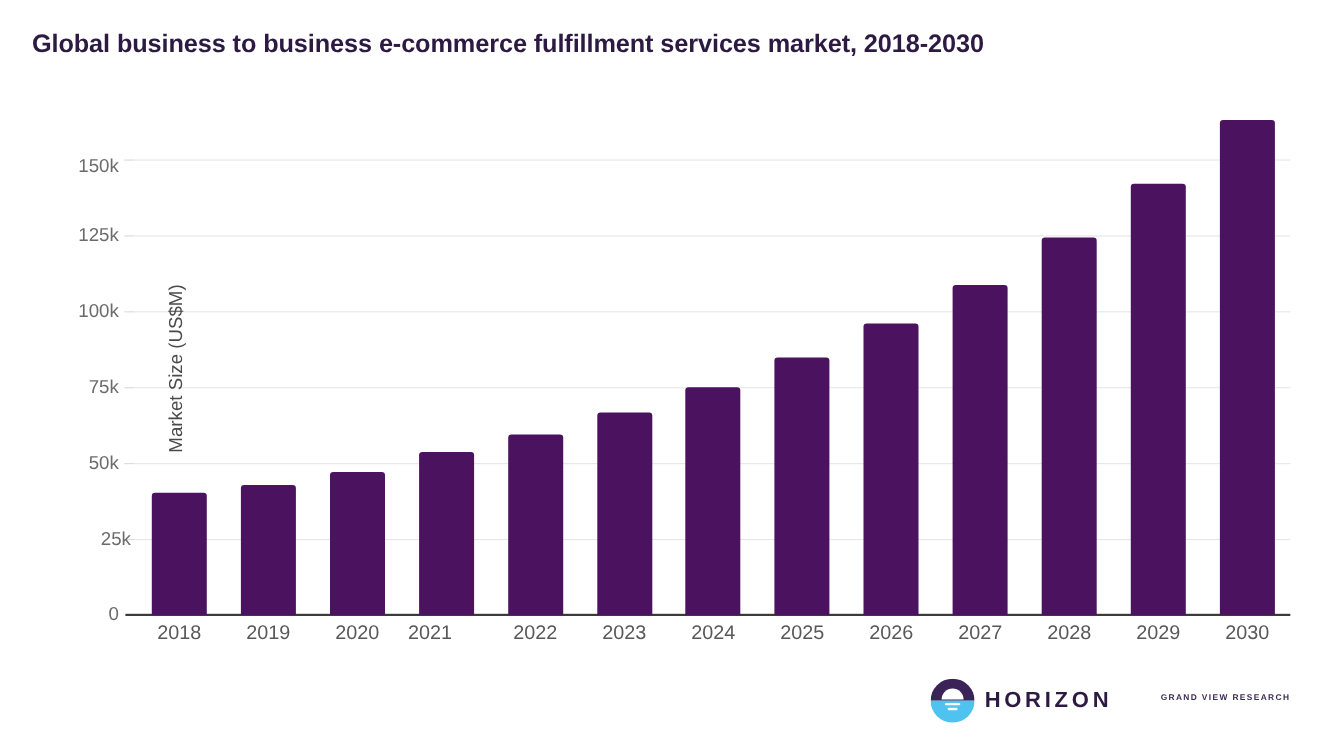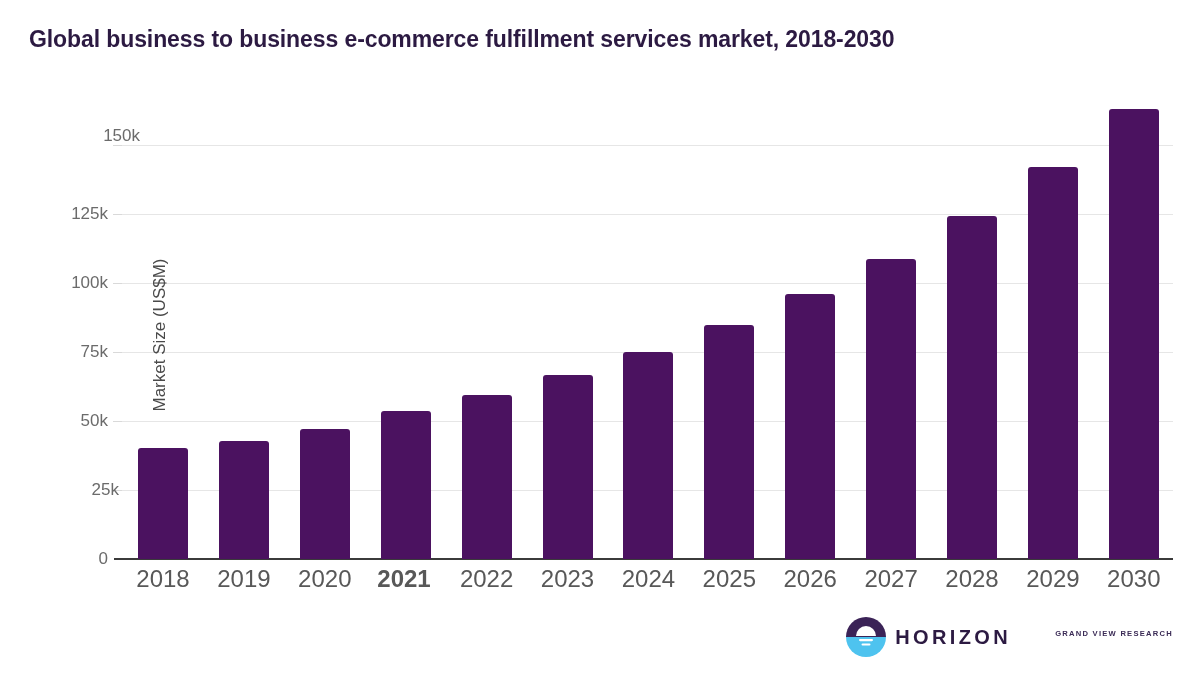--- a/index.html
+++ b/index.html
@@ -96,21 +96,21 @@
     position: absolute;
     left: 122px;
     top: 565px;
     width: 1051px;
     height: 30px;
   }
   .x-label {
     position: absolute;
     width: 80px;
     text-align: center;
-    font-size: 24px;
+    font-size: 18px;
     color: #585858;
     top: 0;
   }
 
   
   #y-axis-title {
     position: absolute;
     left: -172px;
     top: 50%;
     width: 420px;
@@ -207,28 +207,28 @@
     <div id="y-axis-title">Market Size (US$M)</div>
   </div>
 
   <div id="ticks" style="position: absolute; left: 0px; top: 0px; width: 108px; height: 675px;">
       <div class="tick-label" style="position: absolute; right: auto; left: 0px; width: 108px; top: 559px;">0</div>
       <div class="tick-label" style="position: absolute; right: auto; left: 11px; width: 108px; top: 489.923px;">25k</div>
       <div class="tick-label" style="position: absolute; right: auto; left: 0px; width: 108px; top: 420.846px;">50k</div>
       <div class="tick-label" style="position: absolute; right: auto; left: 0px; width: 108px; top: 351.769px;">75k</div>
       <div class="tick-label" style="position: absolute; right: auto; left: 0px; width: 108px; top: 282.692px;">100k</div>
       <div class="tick-label" style="position: absolute; right: auto; left: 0px; width: 108px; top: 213.615px;">125k</div>
-      <div class="tick-label" style="position: absolute; right: auto; left: 0px; width: 108px; top: 136px; margin-left: 32px;">150k</div>
+      <div class="tick-label" style="position: absolute; right: auto; left: 0px; width: 108px; top: 151px;">150k</div>
     </div>
 
   <div id="xlabels">
       <div class="x-label" style="left: 1px;">2018</div>
       <div class="x-label" style="left: 81.9px;">2019</div>
       <div class="x-label" style="left: 162.8px;">2020</div>
-      <div class="x-label" style="left: 242px; font-weight: bold;">2021</div>
+      <div class="x-label" style="left: 229px;">2021</div>
       <div class="x-label" style="left: 324.6px;">2022</div>
       <div class="x-label" style="left: 405.5px;">2023</div>
       <div class="x-label" style="left: 486.4px;">2024</div>
       <div class="x-label" style="left: 567.3px;">2025</div>
       <div class="x-label" style="left: 648.2px;">2026</div>
       <div class="x-label" style="left: 729.1px;">2027</div>
       <div class="x-label" style="left: 810px;">2028</div>
       <div class="x-label" style="left: 890.9px;">2029</div>
       <div class="x-label" style="left: 971.8px;">2030</div>
     </div>

